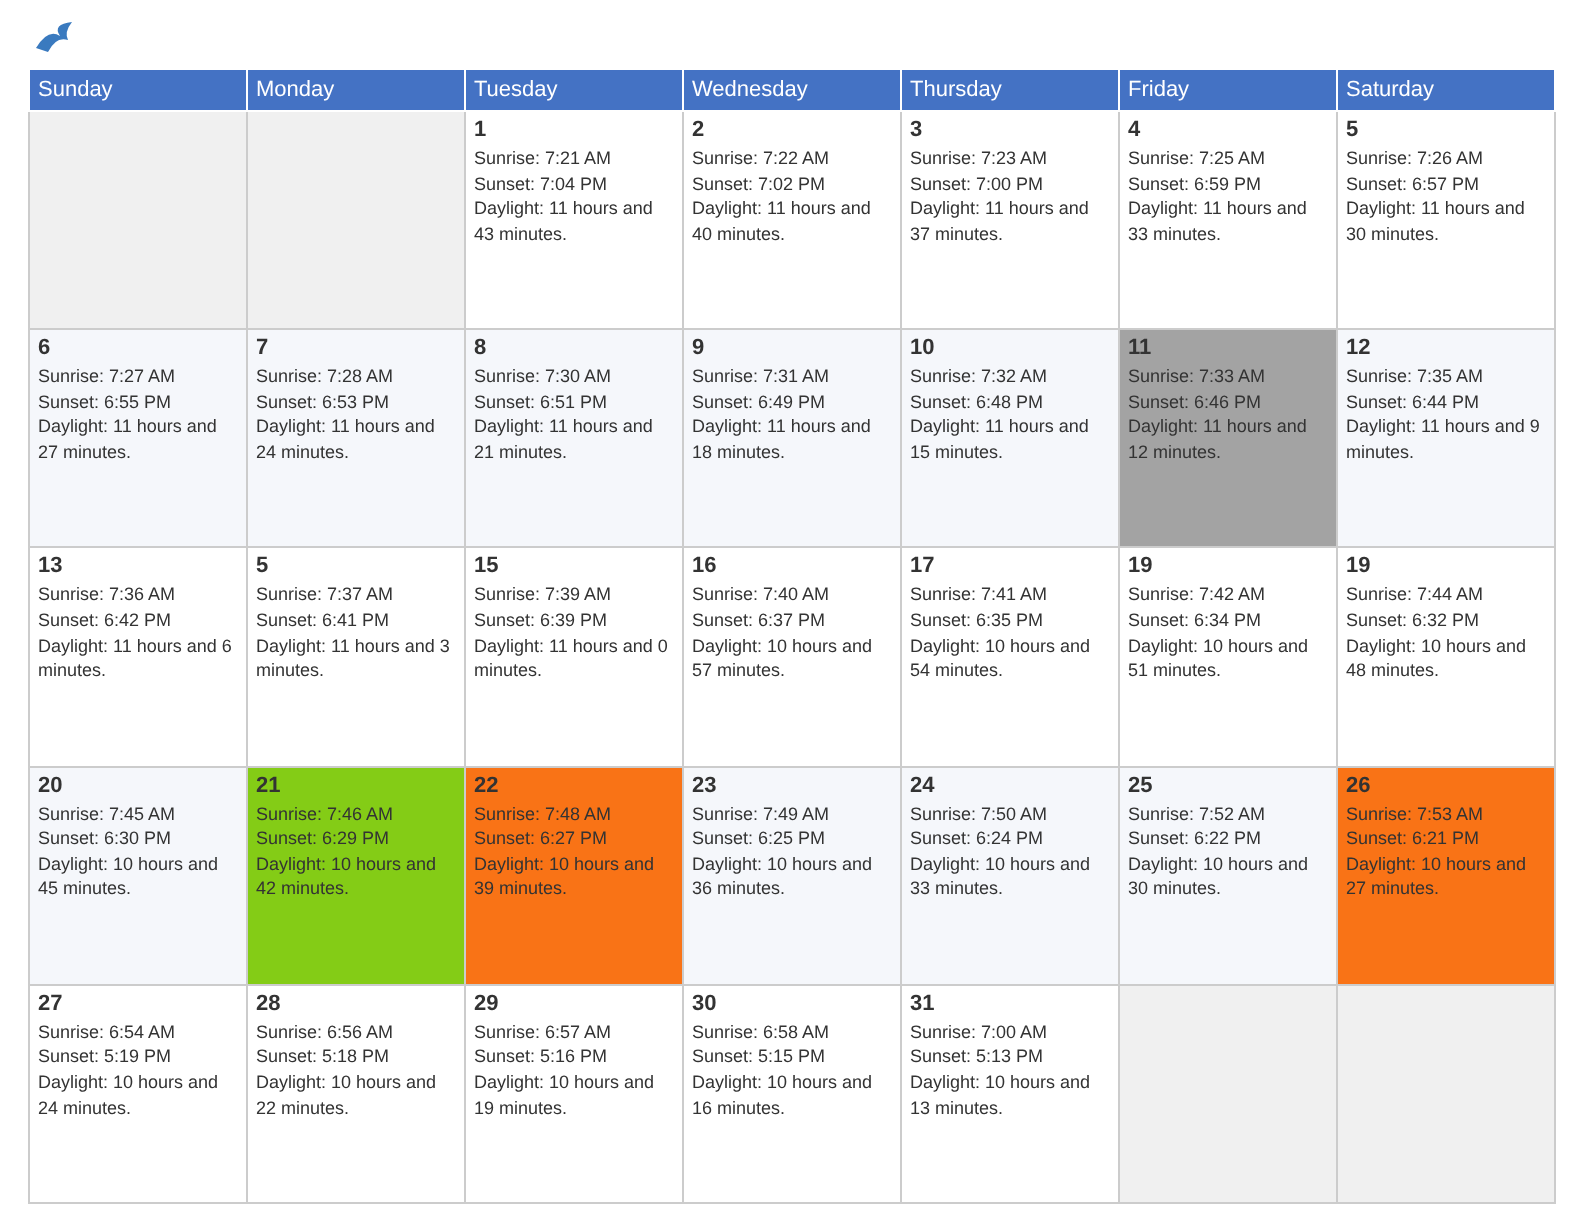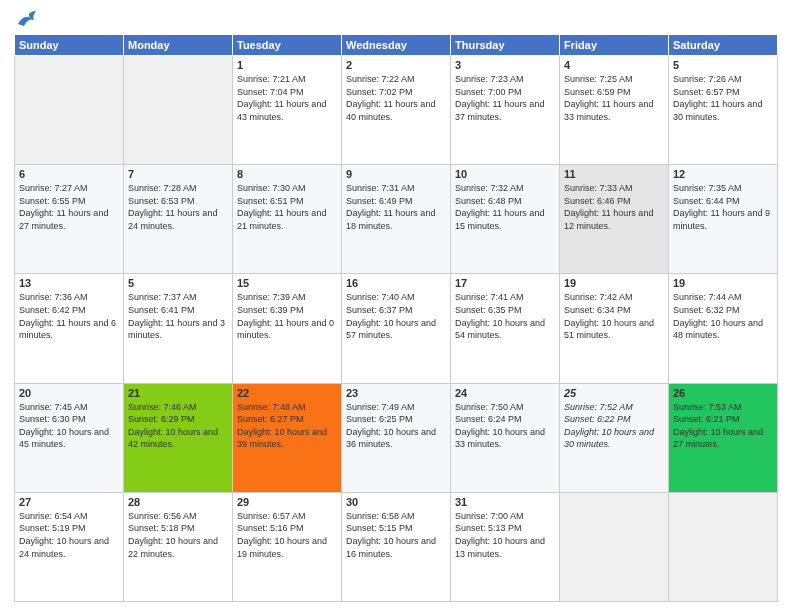--- a/index.html
+++ b/index.html
@@ -63,21 +63,21 @@
     .calendar {
       flex: 1;
       border-collapse: collapse;
       width: 100%;
       table-layout: fixed;
     }
     .calendar th {
       background-color: #4472c4;
       color: #fff;
       font-size: 11px;
-      font-weight: bold;
+      font-weight: normal;
       padding: 4px 4px;
       text-align: left;
       border: 1px solid #fff;
     }
     .calendar td {
       border: 1px solid #ccc;
       vertical-align: top;
       padding: 3px 4px;
       font-size: 9px;
       color: #333;
@@ -174,21 +174,21 @@
             <div class="day-info">Sunrise: 7:30 AM<br>Sunset: 6:51 PM<br>Daylight: 11 hours and 21 minutes.</div>
           </td>
           <td style="background: rgb(245, 247, 251);">
             <span class="day-number">9</span>
             <div class="day-info">Sunrise: 7:31 AM<br>Sunset: 6:49 PM<br>Daylight: 11 hours and 18 minutes.</div>
           </td>
           <td style="background: rgb(245, 247, 251);">
             <span class="day-number">10</span>
             <div class="day-info">Sunrise: 7:32 AM<br>Sunset: 6:48 PM<br>Daylight: 11 hours and 15 minutes.</div>
           </td>
-          <td style="background: #e5e5e5;">
+          <td style="background: #a3a3a3;">
             <span class="day-number">11</span>
             <div class="day-info">Sunrise: 7:33 AM<br>Sunset: 6:46 PM<br>Daylight: 11 hours and 12 minutes.</div>
           </td>
           <td style="background: rgb(245, 247, 251);">
             <span class="day-number">12</span>
             <div class="day-info">Sunrise: 7:35 AM<br>Sunset: 6:44 PM<br>Daylight: 11 hours and 9 minutes.</div>
           </td>
         </tr>
         <tr>
           <td>
@@ -234,25 +234,25 @@
             <div class="day-info">Sunrise: 7:48 AM<br>Sunset: 6:27 PM<br>Daylight: 10 hours and 39 minutes.</div>
           </td>
           <td style="background: rgb(245, 247, 251);">
             <span class="day-number">23</span>
             <div class="day-info">Sunrise: 7:49 AM<br>Sunset: 6:25 PM<br>Daylight: 10 hours and 36 minutes.</div>
           </td>
           <td style="background: rgb(245, 247, 251);">
             <span class="day-number">24</span>
             <div class="day-info">Sunrise: 7:50 AM<br>Sunset: 6:24 PM<br>Daylight: 10 hours and 33 minutes.</div>
           </td>
-          <td style="background: rgb(245, 247, 251); font-style: italic;">
+          <td style="background: rgb(245, 247, 251);">
             <span class="day-number">25</span>
             <div class="day-info">Sunrise: 7:52 AM<br>Sunset: 6:22 PM<br>Daylight: 10 hours and 30 minutes.</div>
           </td>
-          <td style="background: #22c55e; margin-left: 10px;">
+          <td style="background: #f97316; margin-left: 10px;">
             <span class="day-number">26</span>
             <div class="day-info">Sunrise: 7:53 AM<br>Sunset: 6:21 PM<br>Daylight: 10 hours and 27 minutes.</div>
           </td>
         </tr>
         <tr>
           <td>
             <span class="day-number">27</span>
             <div class="day-info">Sunrise: 6:54 AM<br>Sunset: 5:19 PM<br>Daylight: 10 hours and 24 minutes.</div>
           </td>
           <td>

